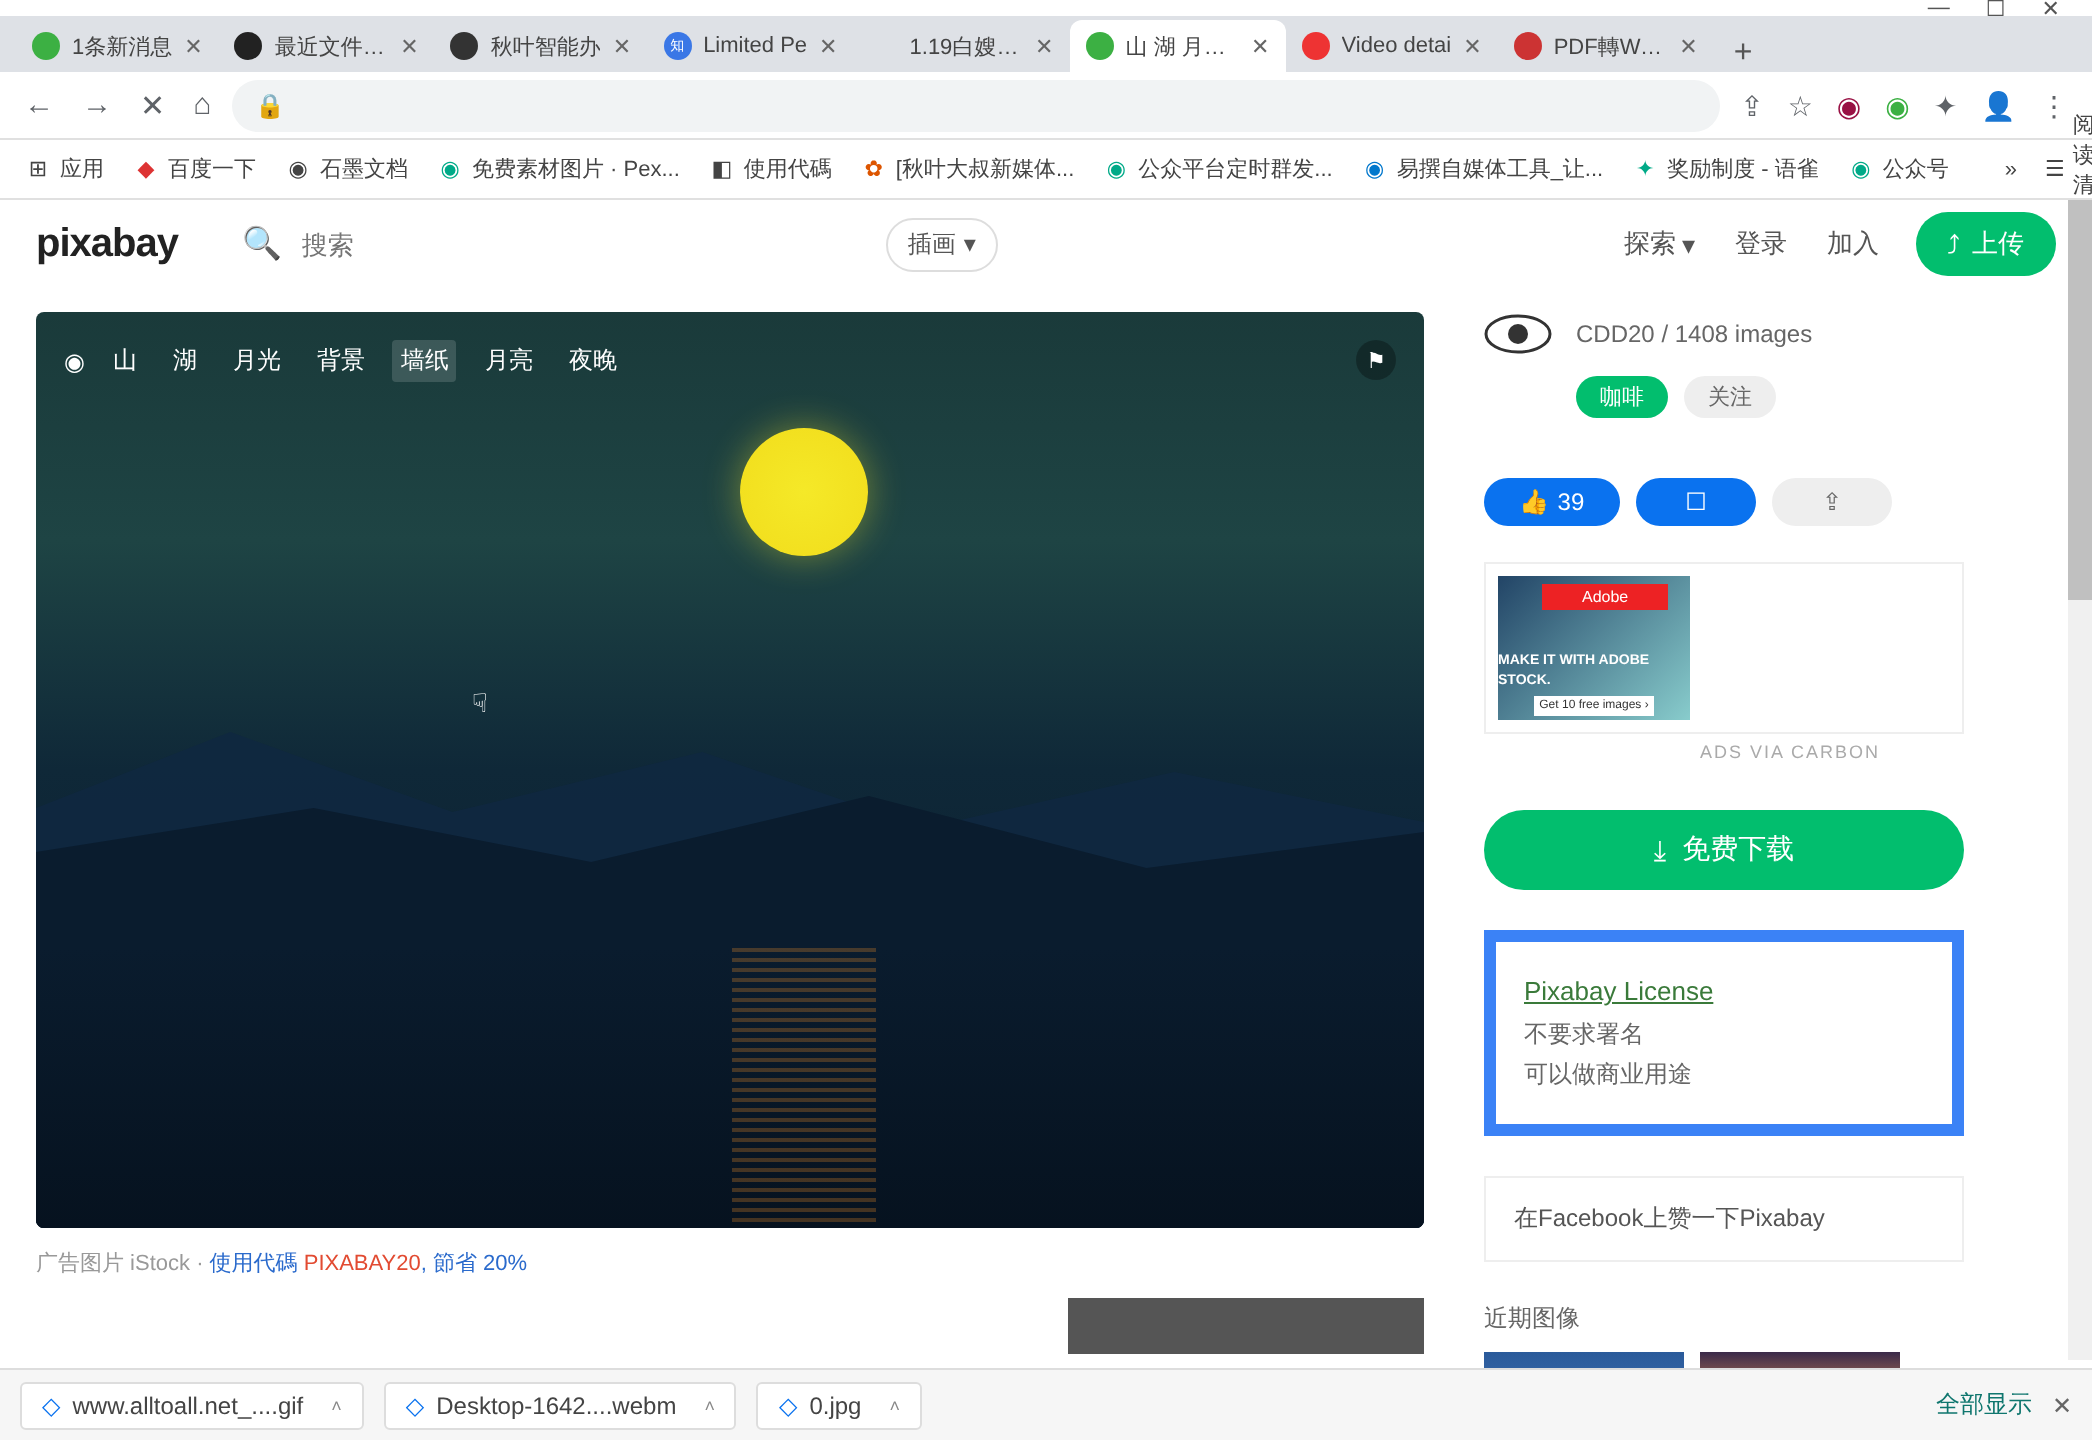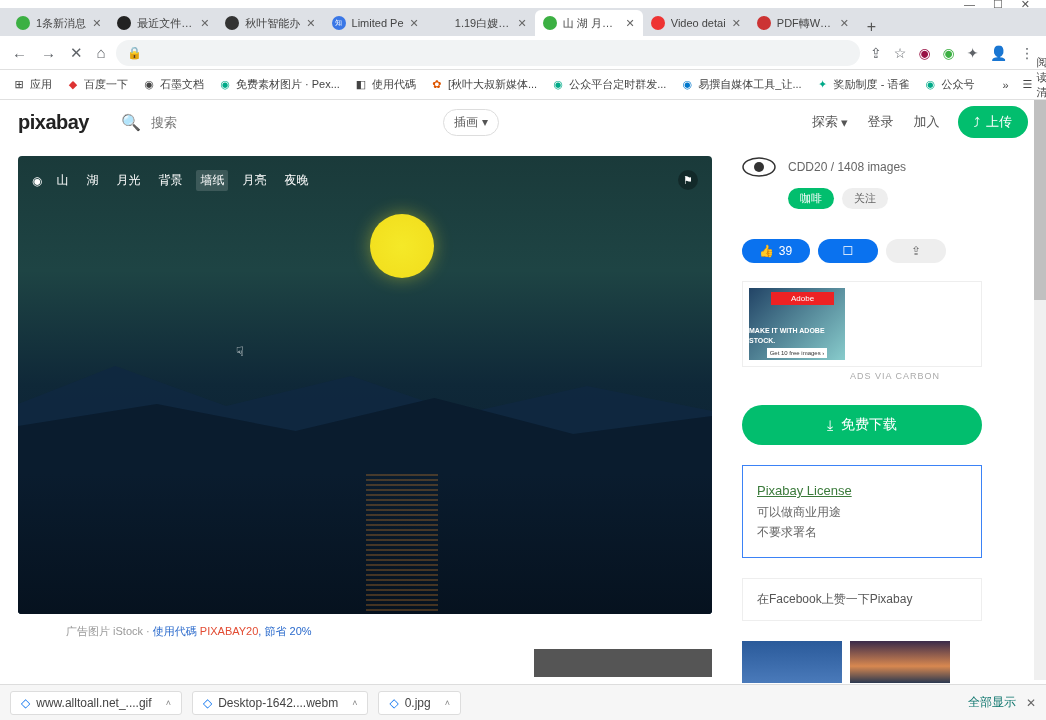--- a/index.html
+++ b/index.html
@@ -51,21 +51,21 @@
 .m1 { top: 230px; height: 260px; background: #0a1c2e; clip-path: polygon(0 40px, 20% 18px, 40% 45px, 60% 12px, 80% 48px, 100% 30px, 100% 100%, 0 100%); }
 .m2 { top: 190px; height: 280px; background: #0f2840; clip-path: polygon(0 58px, 14% 20px, 30% 60px, 48% 30px, 64% 68px, 82% 40px, 100% 65px, 100% 100%, 0 100%); opacity: 0.9; }
 .water { position: absolute; bottom: 0; width: 100%; height: 140px; background: linear-gradient(to bottom, #0a1c2e, #06121f); }
 .reflection { position: absolute; bottom: 0; left: 348px; width: 72px; height: 140px; background: repeating-linear-gradient(to bottom, rgba(255,150,40,0.25) 0px, rgba(255,150,40,0.25) 2px, transparent 2px, transparent 5px); }
 .tags-overlay { position: absolute; top: 14px; left: 14px; display: flex; gap: 10px; color: #fff; font-size: 12px; align-items: center; }
 .tags-overlay .tag { cursor: pointer; padding: 2px 4px; }
 .tags-overlay .tag.hovered { background: rgba(255,255,255,0.15); border-radius: 2px; }
 .flag-icon { position: absolute; top: 14px; right: 14px; color: #fff; width: 20px; height: 20px; background: rgba(0,0,0,0.3); border-radius: 50%; display: flex; align-items: center; justify-content: center; font-size: 11px; }
 .cursor-ptr { position: absolute; top: 188px; left: 218px; color: #fff; font-size: 13px; }
 
-.ad-text { font-size: 11px; color: #999; margin-top: 10px; margin-left: 48px; }
+.ad-text { font-size: 11px; color: #999; margin-top: 10px; }
 .ad-text .red { color: #e24b32; }
 .ad-box { margin-top: 10px; width: 178px; height: 28px; background: #555; margin-left: 516px; }
 
 
 .right-col { width: 240px; }
 .author-row { display: flex; align-items: center; gap: 12px; }
 .eye { width: 34px; height: 22px; }
 .author-info { font-size: 12px; color: #666; }
 .author-btns { display: flex; gap: 8px; margin-top: 10px; margin-left: 46px; }
 .pill { border-radius: 14px; padding: 3px 12px; font-size: 11px; cursor: pointer; }
@@ -80,21 +80,21 @@
 
 .sponsor { border: 1px solid #eee; display: flex; margin-top: 18px; padding: 6px; gap: 8px; font-size: 10px; color: #666; line-height: 1.4; }
 .sponsor-img { width: 96px; height: 72px; background: linear-gradient(135deg,#246 0%, #8cc 100%); position: relative; display:flex; flex-direction: column; align-items:center; justify-content: flex-end; padding-bottom: 2px; }
 .sponsor-img .adobe { position:absolute; top:4px; left:4px; background:#ed2224; color:#fff; font-size:8px; padding:1px 20px;margin-left:18px; }
 .sponsor-img .tx1 { color:#fff; font-size:7px; font-weight:bold; }
 .sponsor-img .tx2 { background:#fff; color:#333; font-size:6px; padding:1px 3px; margin-top:2px; }
 .carbon { font-size: 9px; color: #aaa; letter-spacing: 1px; text-transform: uppercase; margin-top: 4px; margin-left: 108px; }
 
 .dl-btn { background: #02be6e; color: #fff; border-radius: 22px; height: 40px; display: flex; align-items: center; justify-content: center; gap: 8px; font-size: 14px; margin-top: 24px; cursor: pointer; }
 
-.license-box { border: 1px solid #3b82f6; padding: 14px; margin-top: 20px; font-size: 12px; color: #666; line-height: 1.7; }
+.license-box { border: 6px solid #3b82f6; padding: 14px; margin-top: 20px; font-size: 12px; color: #666; line-height: 1.7; }
 .license-box .lic-title { color: #3a7a3a; text-decoration: underline; font-size: 13px; }
 
 .fb-box { border: 1px solid #eee; padding: 12px 14px; margin-top: 20px; font-size: 12px; color: #555; }
 
 .recent { margin-top: 20px; font-size: 12px; color: #666; }
 .recent-imgs { display: flex; gap: 8px; margin-top: 8px; }
 .thumb { width: 100px; height: 42px; }
 .thumb.t1 { background: linear-gradient(to bottom, #2a5a9a 0%, #4a7aba 100%); }
 .thumb.t2 { background: linear-gradient(to bottom, #3a2a4a 0%, #d88850 60%, #2a3850 100%); }
 
@@ -326,27 +326,28 @@
     </div>
     <div class="carbon">ADS VIA CARBON</div>
 
     <div class="dl-btn">
       <span>⤓</span>
       <span>免费下载</span>
     </div>
 
     <div class="license-box">
       <div class="lic-title">Pixabay License</div>
+      <div>不要求署名</div>
       <div>可以做商业用途</div>
-      <div>不要求署名</div>
     </div>
 
     <div class="fb-box">在Facebook上赞一下Pixabay</div>
 
     <div class="recent">
+      <div>近期图像</div>
       <div class="recent-imgs">
         <div class="thumb t1"></div>
         <div class="thumb t2"></div>
       </div>
     </div>
   </div>
 </div>
 
 <div class="scrollbar">
     <div class="thumbv"></div>

